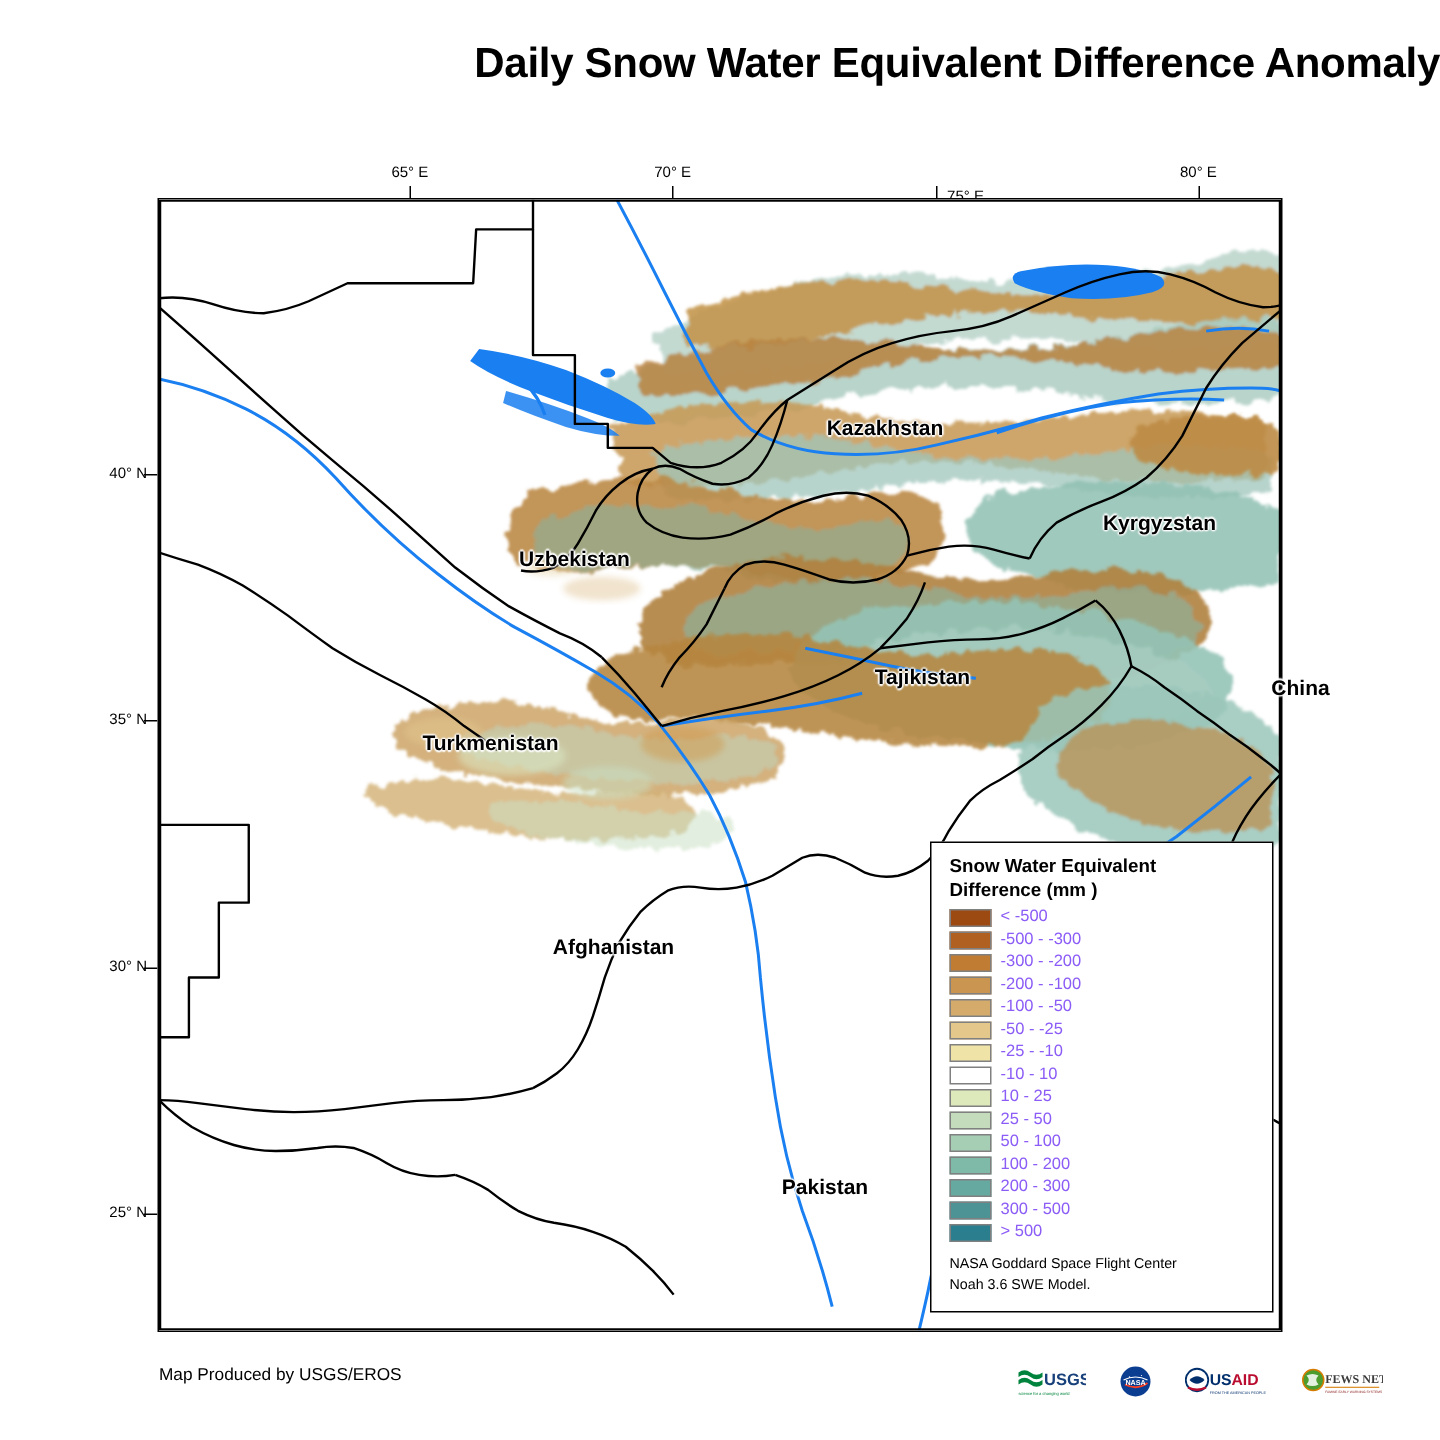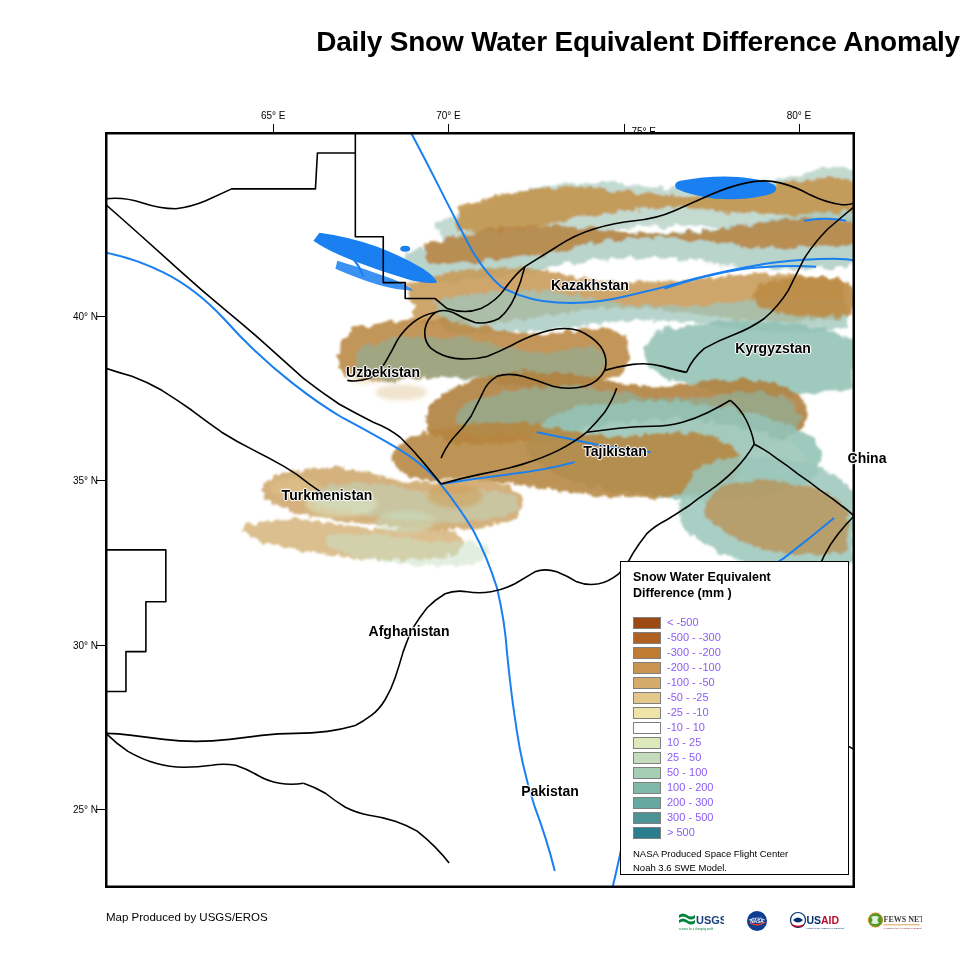--- a/index.html
+++ b/index.html
@@ -49,21 +49,21 @@
   }
 
   
   #legend{
     position:absolute;left:620px;top:561px;width:229px;height:314px;
     background:#fff;border:1.5px solid #000;box-sizing:border-box;
     padding:8px 0 0 12px;
   }
   .legend-title{
     font-size:12.5px;font-weight:bold;color:#000;line-height:1.25;
-    margin:0 0 14px 0;
+    margin:0 0 3px 0;
   }
   .legend-rows{margin:0;padding:0;}
   .legend-row{display:flex;align-items:center;height:15px;}
   .legend-swatch{
     width:28px;height:12px;border:1px solid #808080;box-sizing:border-box;
     margin-right:6px;flex:none;
   }
   .legend-label{font-size:11px;color:#8b5cf6;line-height:1;white-space:nowrap;}
   .legend-credit{
     margin-top:7px;font-size:9.5px;color:#000;line-height:1.45;
@@ -417,21 +417,21 @@
         <div class="legend-row">
           <div class="legend-swatch" style="background: rgb(77, 147, 150);"></div>
           <div class="legend-label">300 - 500</div>
         </div>
         <div class="legend-row">
           <div class="legend-swatch" style="background: rgb(42, 126, 142);"></div>
           <div class="legend-label">&gt; 500</div>
         </div>
       </div>
     <div class="legend-credit">
-      <div>NASA Produced Space Flight Center</div>
+      <div>NASA Goddard Space Flight Center</div>
       <div>Noah 3.6 SWE  Model.</div>
     </div>
   </div>
 
   <div class="footer-credit">Map Produced by USGS/EROS</div>
 
   <div id="logos">
 
     <div class="logo" title="USGS">
       <svg width="46" height="22" viewBox="0 0 92 44">

